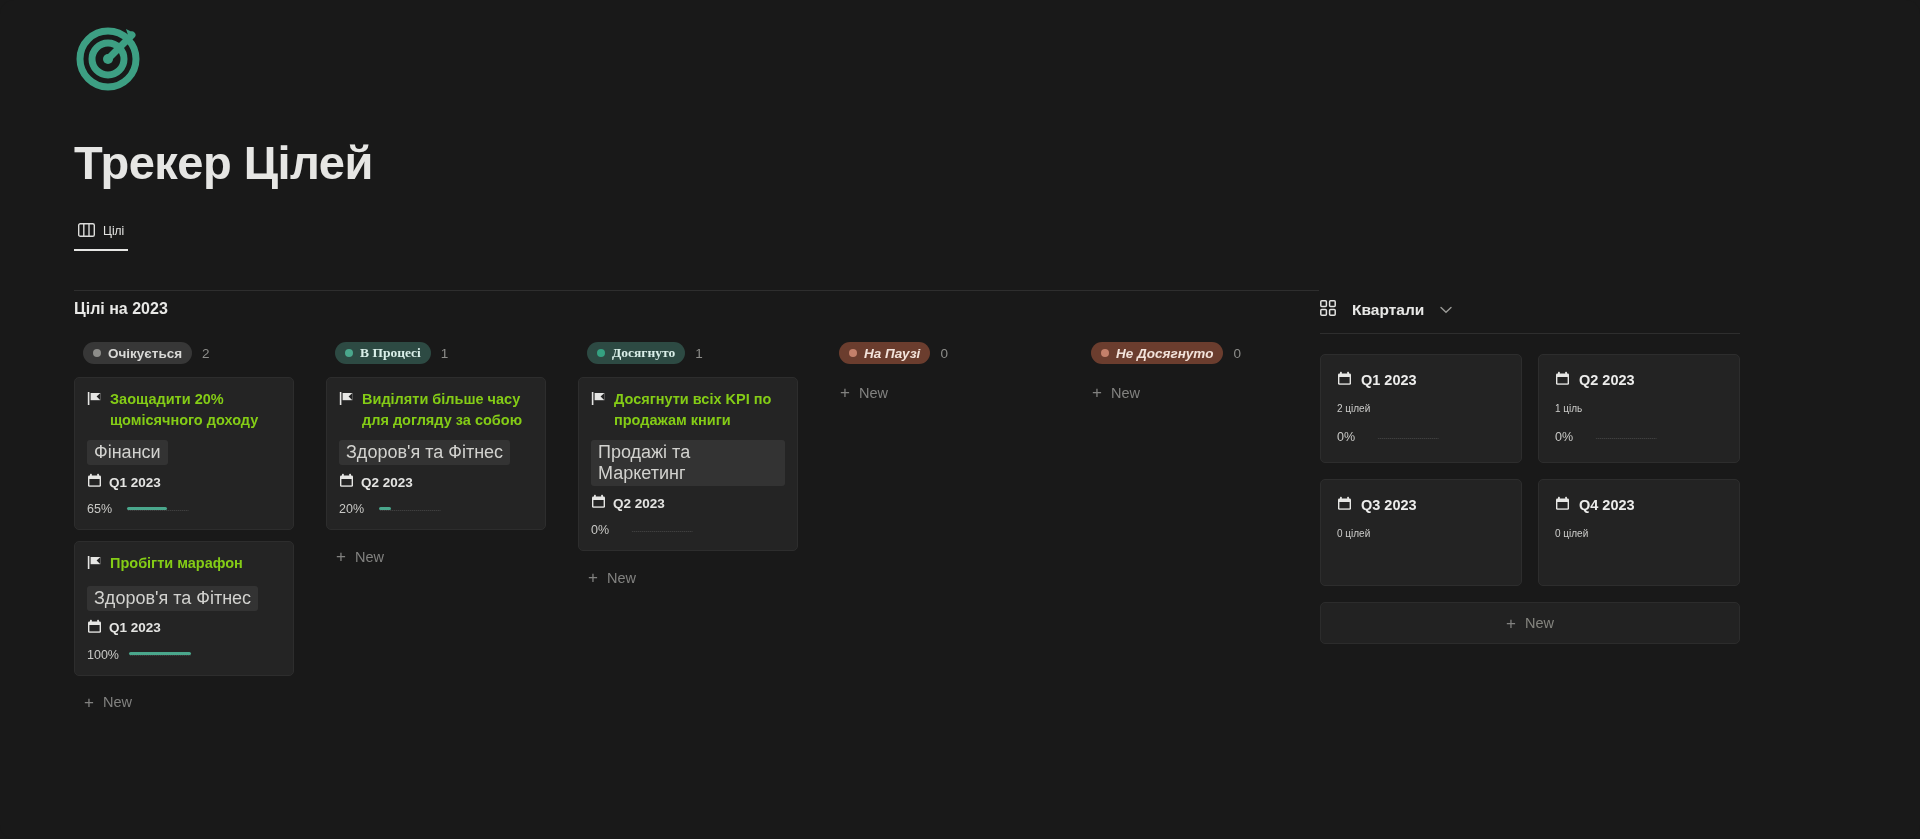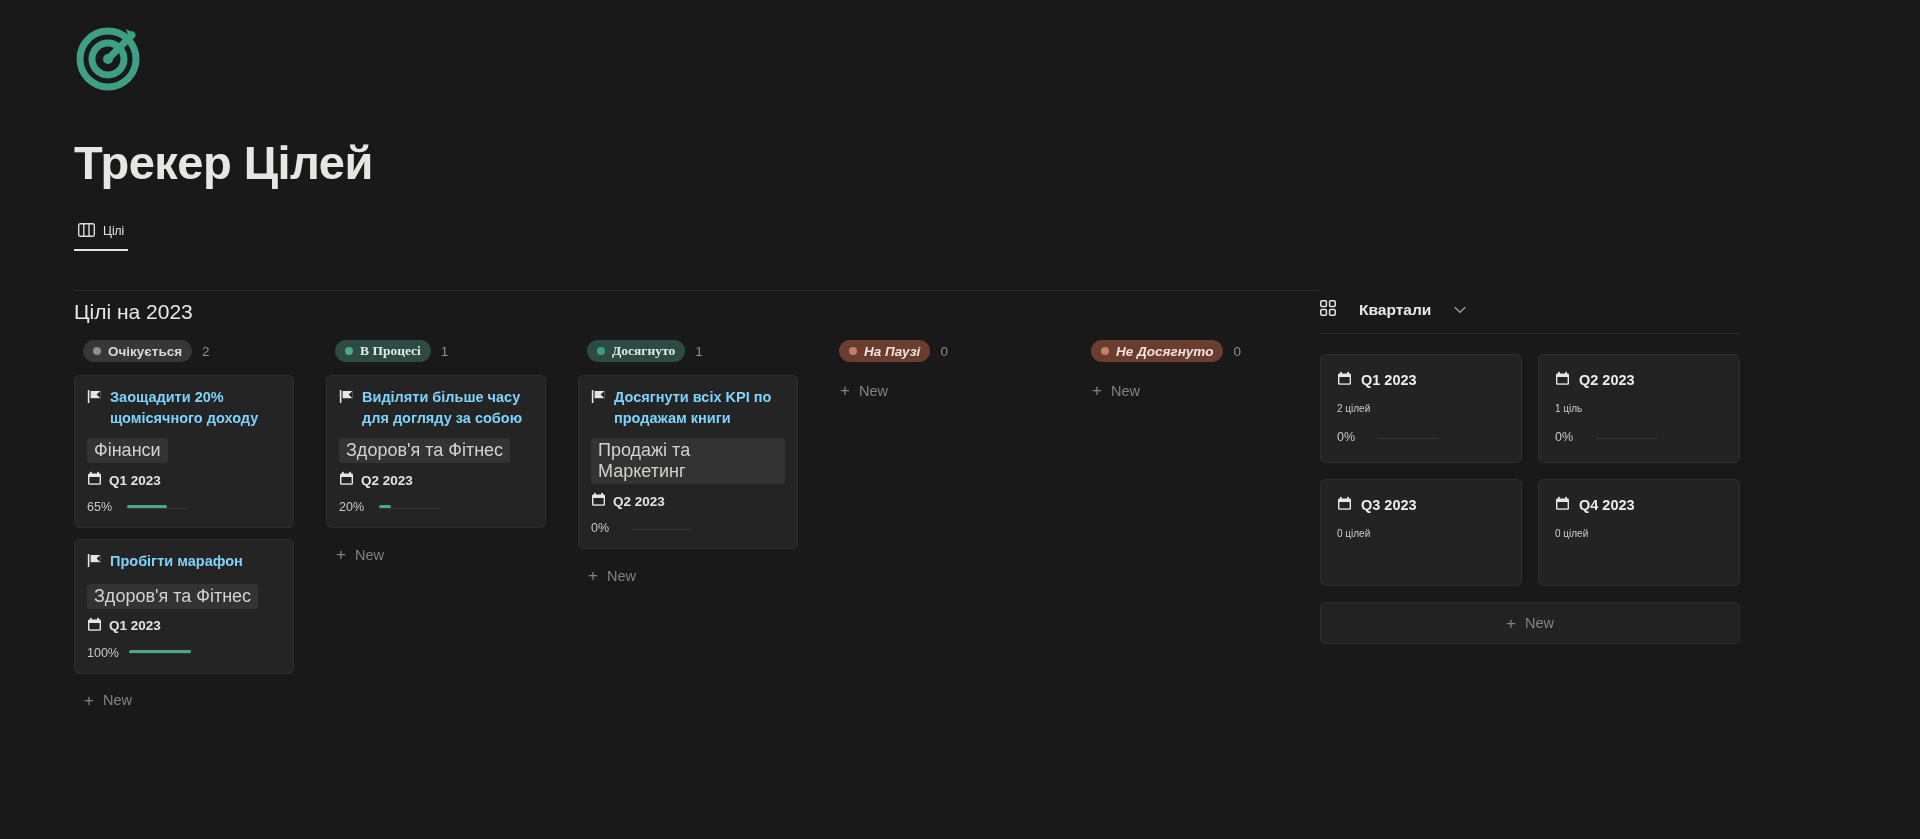--- a/index.html
+++ b/index.html
@@ -56,24 +56,24 @@
 
   
   .body-area {
     position: absolute;
     top: 300px; left: 0;
     width: 1920px;
     display: flex;
   }
   .board-region { width: 1320px; padding-left: 74px; }
   .board-heading {
-    font-size: 21px;
-    font-weight: 400;
+    font-size: 16px;
+    font-weight: 700;
     color: #e8e8e6;
-    margin-bottom: 16px;
+    margin-bottom: 24px;
   }
 
   .board { display: flex; gap: 16px; }
   .column { width: 236px; flex: 0 0 236px; }
 
   .col-head {
     display: flex; align-items: center; gap: 10px;
     padding-left: 9px;
     margin-bottom: 13px;
     height: 22px;
@@ -98,21 +98,21 @@
     background: #242424;
     border: 1px solid #2d2d2d;
     border-radius: 5px;
     padding: 11px 12px 13px 12px;
     margin-bottom: 11px;
   }
   .card-title {
     display: flex; align-items: flex-start; gap: 8px;
     font-size: 14.5px;
     font-weight: 700;
-    color: #7dd3fc;
+    color: #84cc16;
     line-height: 1.42;
     margin-bottom: 10px;
   }
   .flag-icon { flex: 0 0 auto; margin-top: 2px; }
 
   .tag {
     display: inline-block;
     background: #333333;
     color: #d2d2cf;
     font-size: 18px;
@@ -148,21 +148,21 @@
     color: #828280;
     font-size: 14.5px;
     cursor: pointer;
     width: 220px;
   }
   .plus { font-size: 17px; line-height: 1; color: #828280; }
 
   
   .side-panel { width: 480px; padding-right: 60px; }
   .side-head {
-    display: flex; align-items: center; gap: 23px;
+    display: flex; align-items: center; gap: 16px;
     color: #e8e8e6;
     font-size: 15.5px;
     font-weight: 700;
     padding-bottom: 13px;
     margin-bottom: 0;
     cursor: pointer;
   }
   .chev { color: #9a9a97; font-size: 12px; }
   .side-divider { height: 1px; background: #2e2e2e; margin-bottom: 20px; }
 

